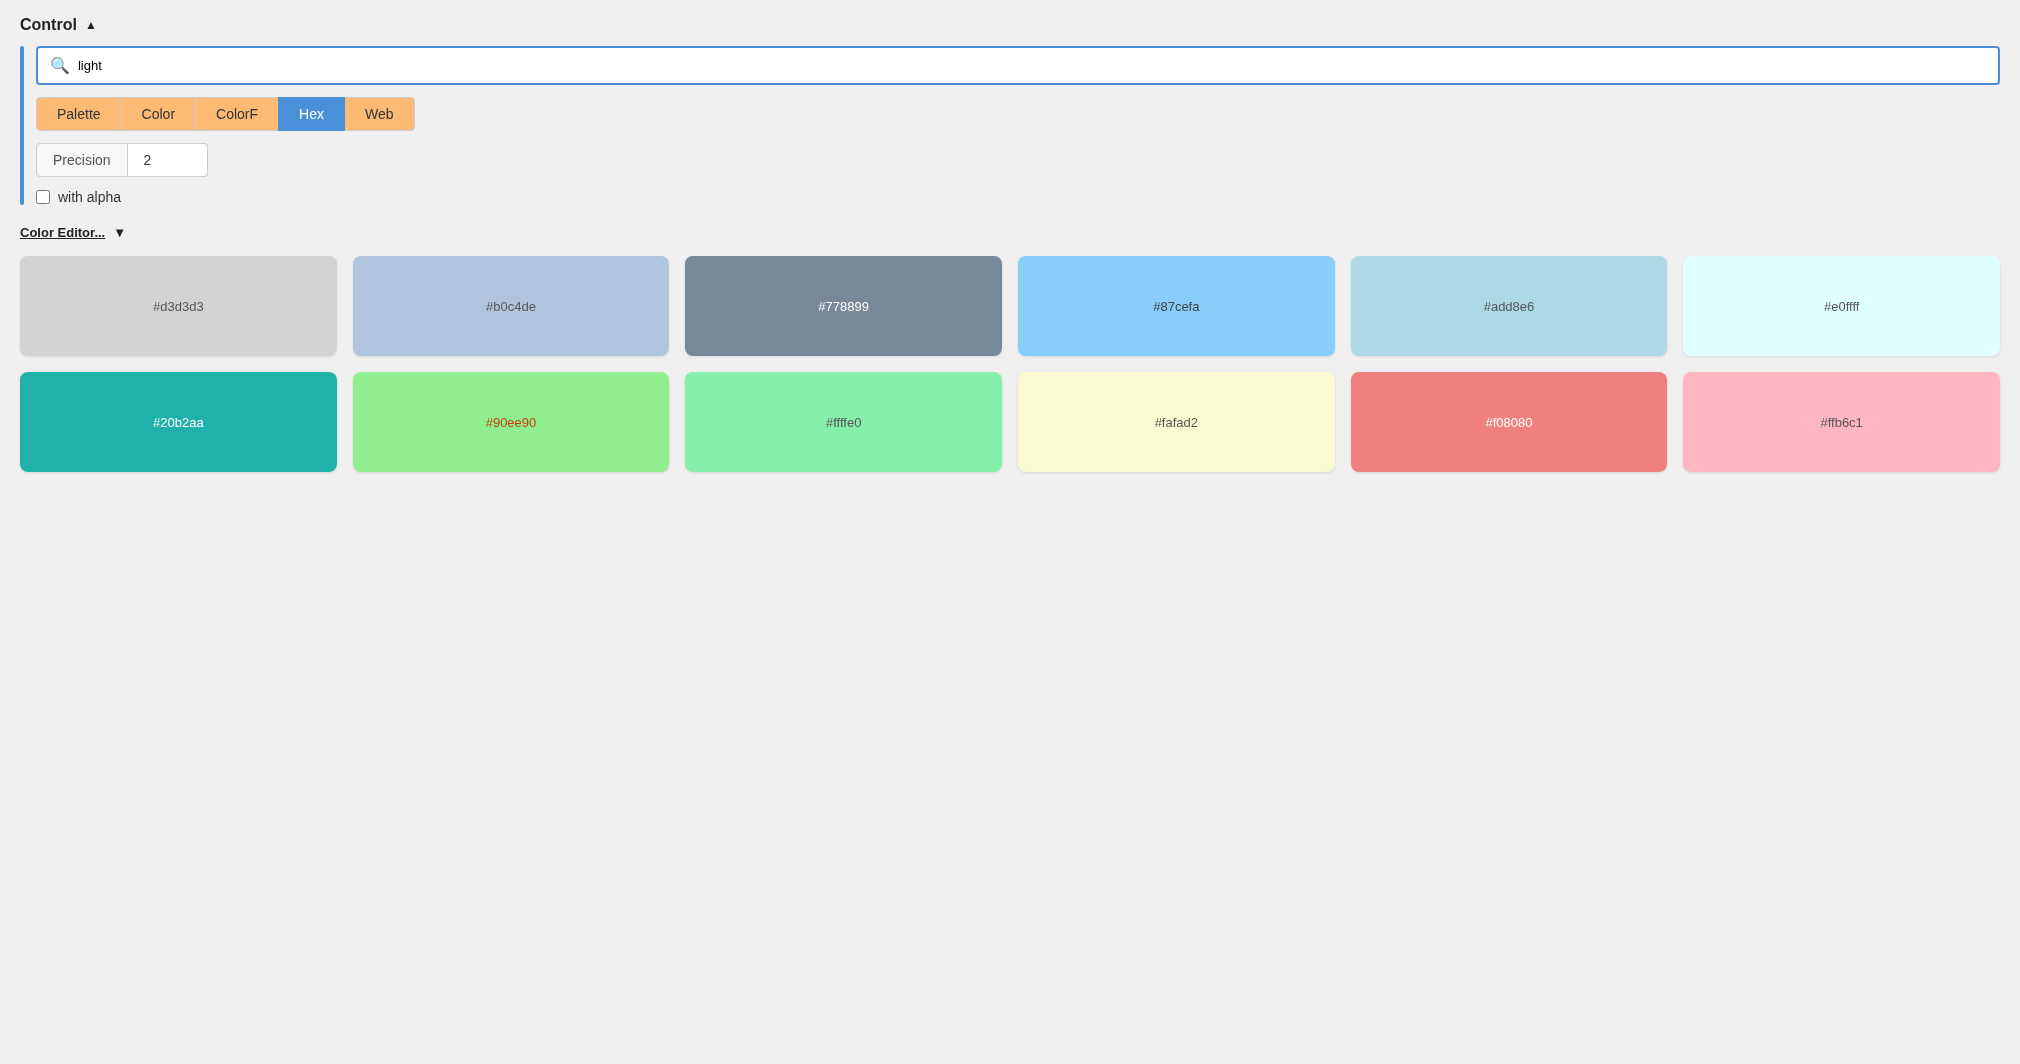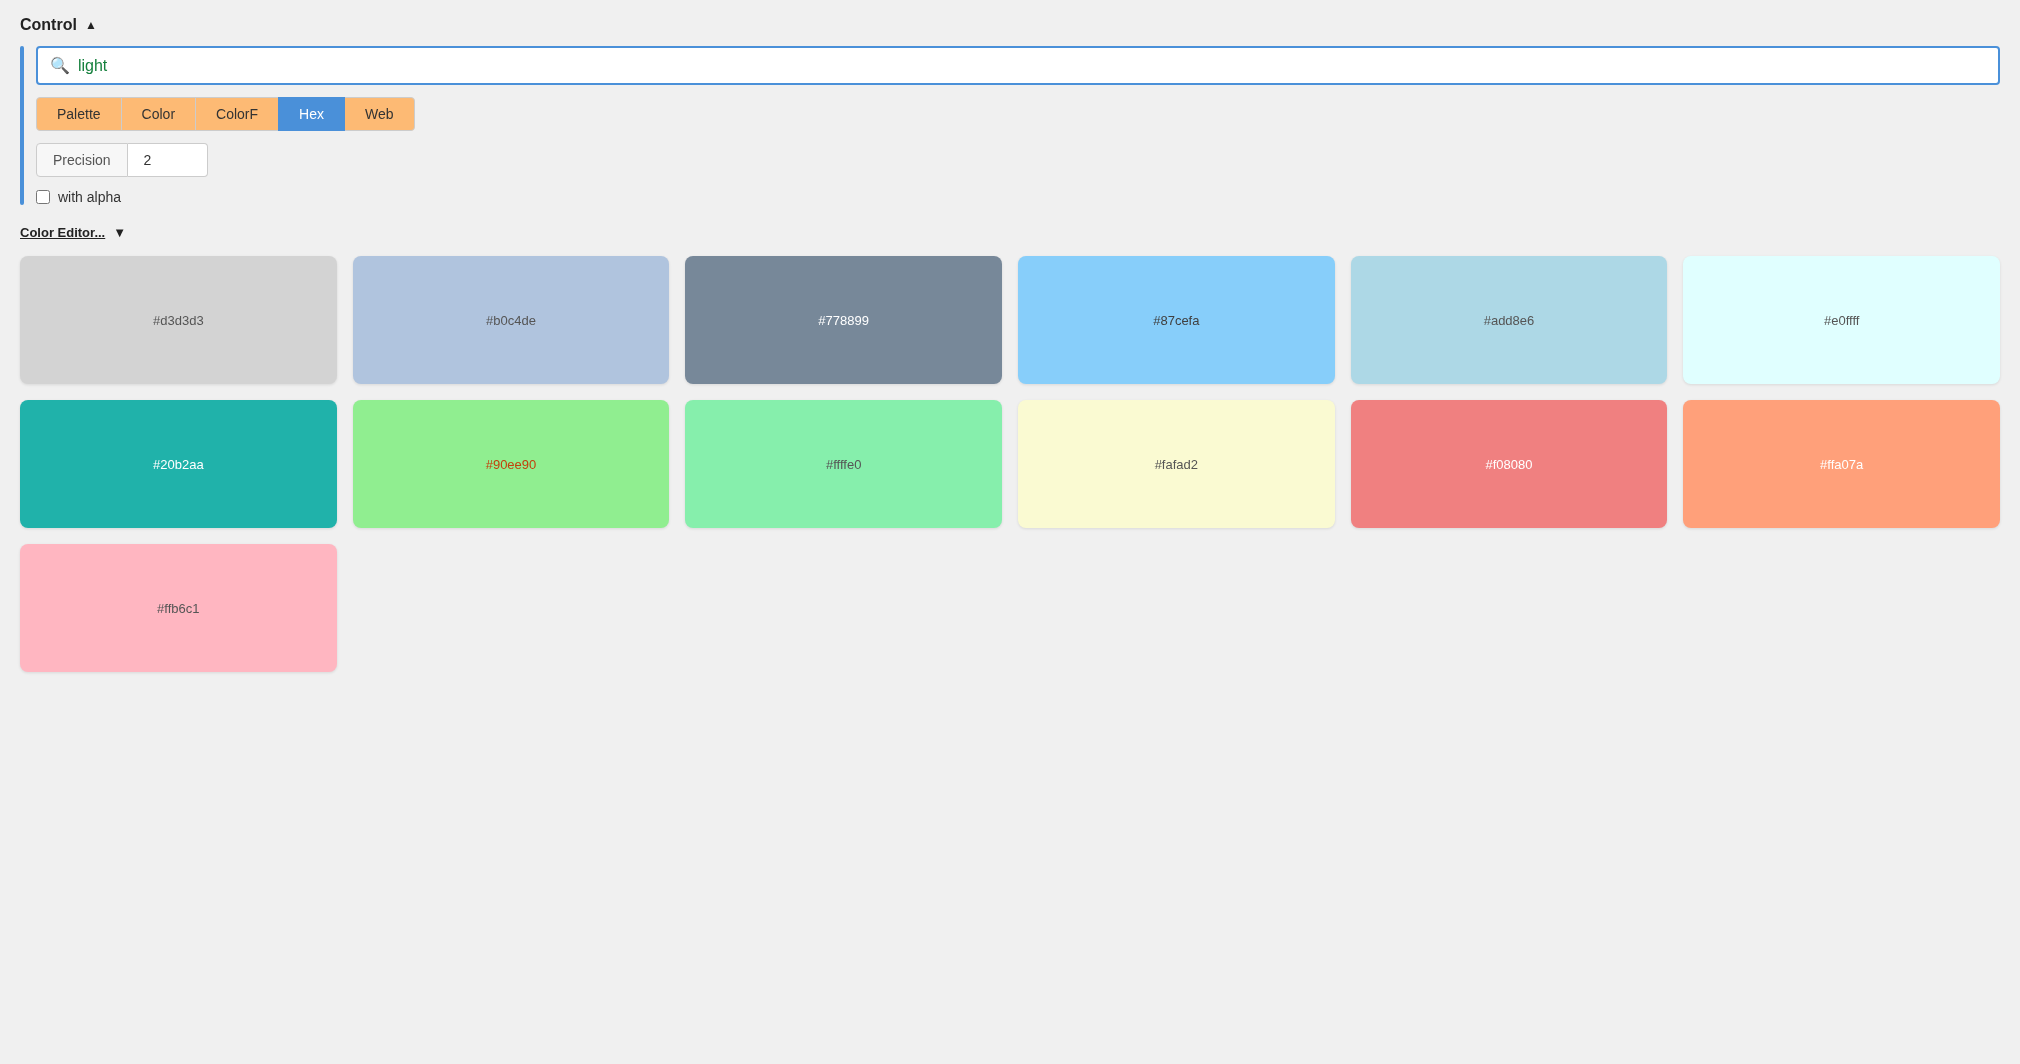--- a/index.html
+++ b/index.html
@@ -56,24 +56,24 @@
 
     .search-icon {
       color: #888;
       font-size: 16px;
       flex-shrink: 0;
     }
 
     .search-input {
       border: none;
       outline: none;
-      font-size: 16px;
+      font-size: 13px;
       flex: 1;
       background: transparent;
-      color: #15803d;
+      color: #000000;
     }
 
     .tabs {
       display: flex;
       gap: 0;
     }
 
     .tab-btn {
       border: 1px solid #ccc;
       background: #fdba74;
@@ -166,21 +166,21 @@
     }
 
     .color-swatch {
       border-radius: 8px;
       display: flex;
       align-items: center;
       justify-content: center;
       font-size: 13px;
       font-weight: 500;
       cursor: pointer;
-      height: 128px;
+      height: 100px;
       border: none;
       box-shadow: 0 1px 3px rgba(0,0,0,0.1);
     }
   </style>
 </head>
 <body>
 
 <div class="control-header">
   <span>Control</span>
   <span class="arrow">▲</span>
@@ -226,15 +226,14 @@
     <div class="color-swatch" style="background-color: rgb(176, 196, 222); color: rgb(85, 85, 85);">#b0c4de</div>
     <div class="color-swatch" style="background-color: rgb(119, 136, 153); color: rgb(255, 255, 255);">#778899</div>
     <div class="color-swatch" style="background-color: rgb(135, 206, 250); color: #404040;">#87cefa</div>
     <div class="color-swatch" style="background-color: rgb(173, 216, 230); color: rgb(85, 85, 85);">#add8e6</div>
     <div class="color-swatch" style="background-color: rgb(224, 255, 255); color: rgb(85, 85, 85);">#e0ffff</div>
     <div class="color-swatch" style="background-color: rgb(32, 178, 170); color: rgb(255, 255, 255);">#20b2aa</div>
     <div class="color-swatch" style="background-color: rgb(144, 238, 144); color: #c2410c;">#90ee90</div>
     <div class="color-swatch" style="background-color: #86efac; color: rgb(85, 85, 85);">#ffffe0</div>
     <div class="color-swatch" style="background-color: rgb(250, 250, 210); color: rgb(85, 85, 85);">#fafad2</div>
     <div class="color-swatch" style="background-color: rgb(240, 128, 128); color: rgb(255, 255, 255);">#f08080</div>
-    <div class="color-swatch" style="background-color: rgb(255, 160, 122); color: rgb(255, 255, 255);">#ffa07a</div>
     <div class="color-swatch" style="background-color: rgb(255, 182, 193); color: rgb(85, 85, 85);">#ffb6c1</div>
   </div>
 
 </body></html>

